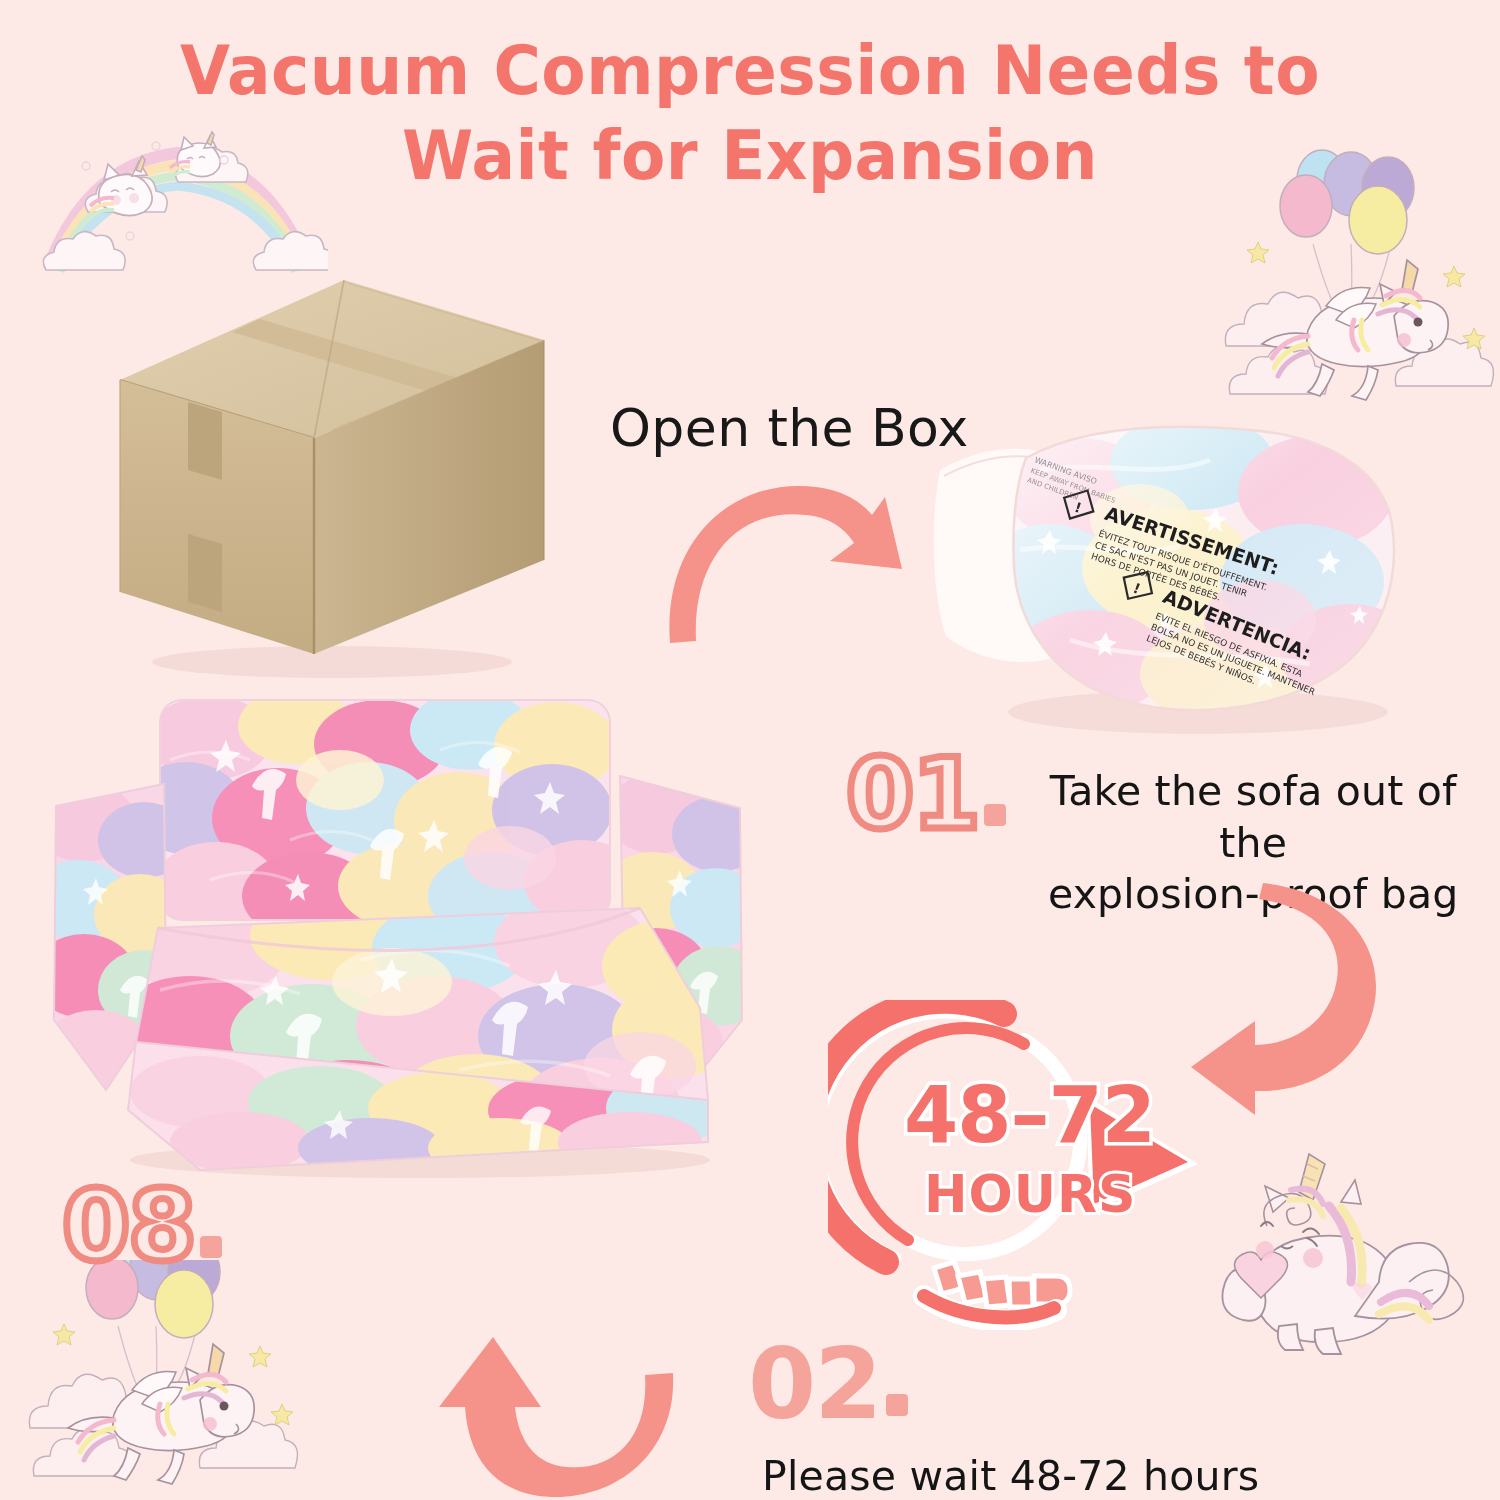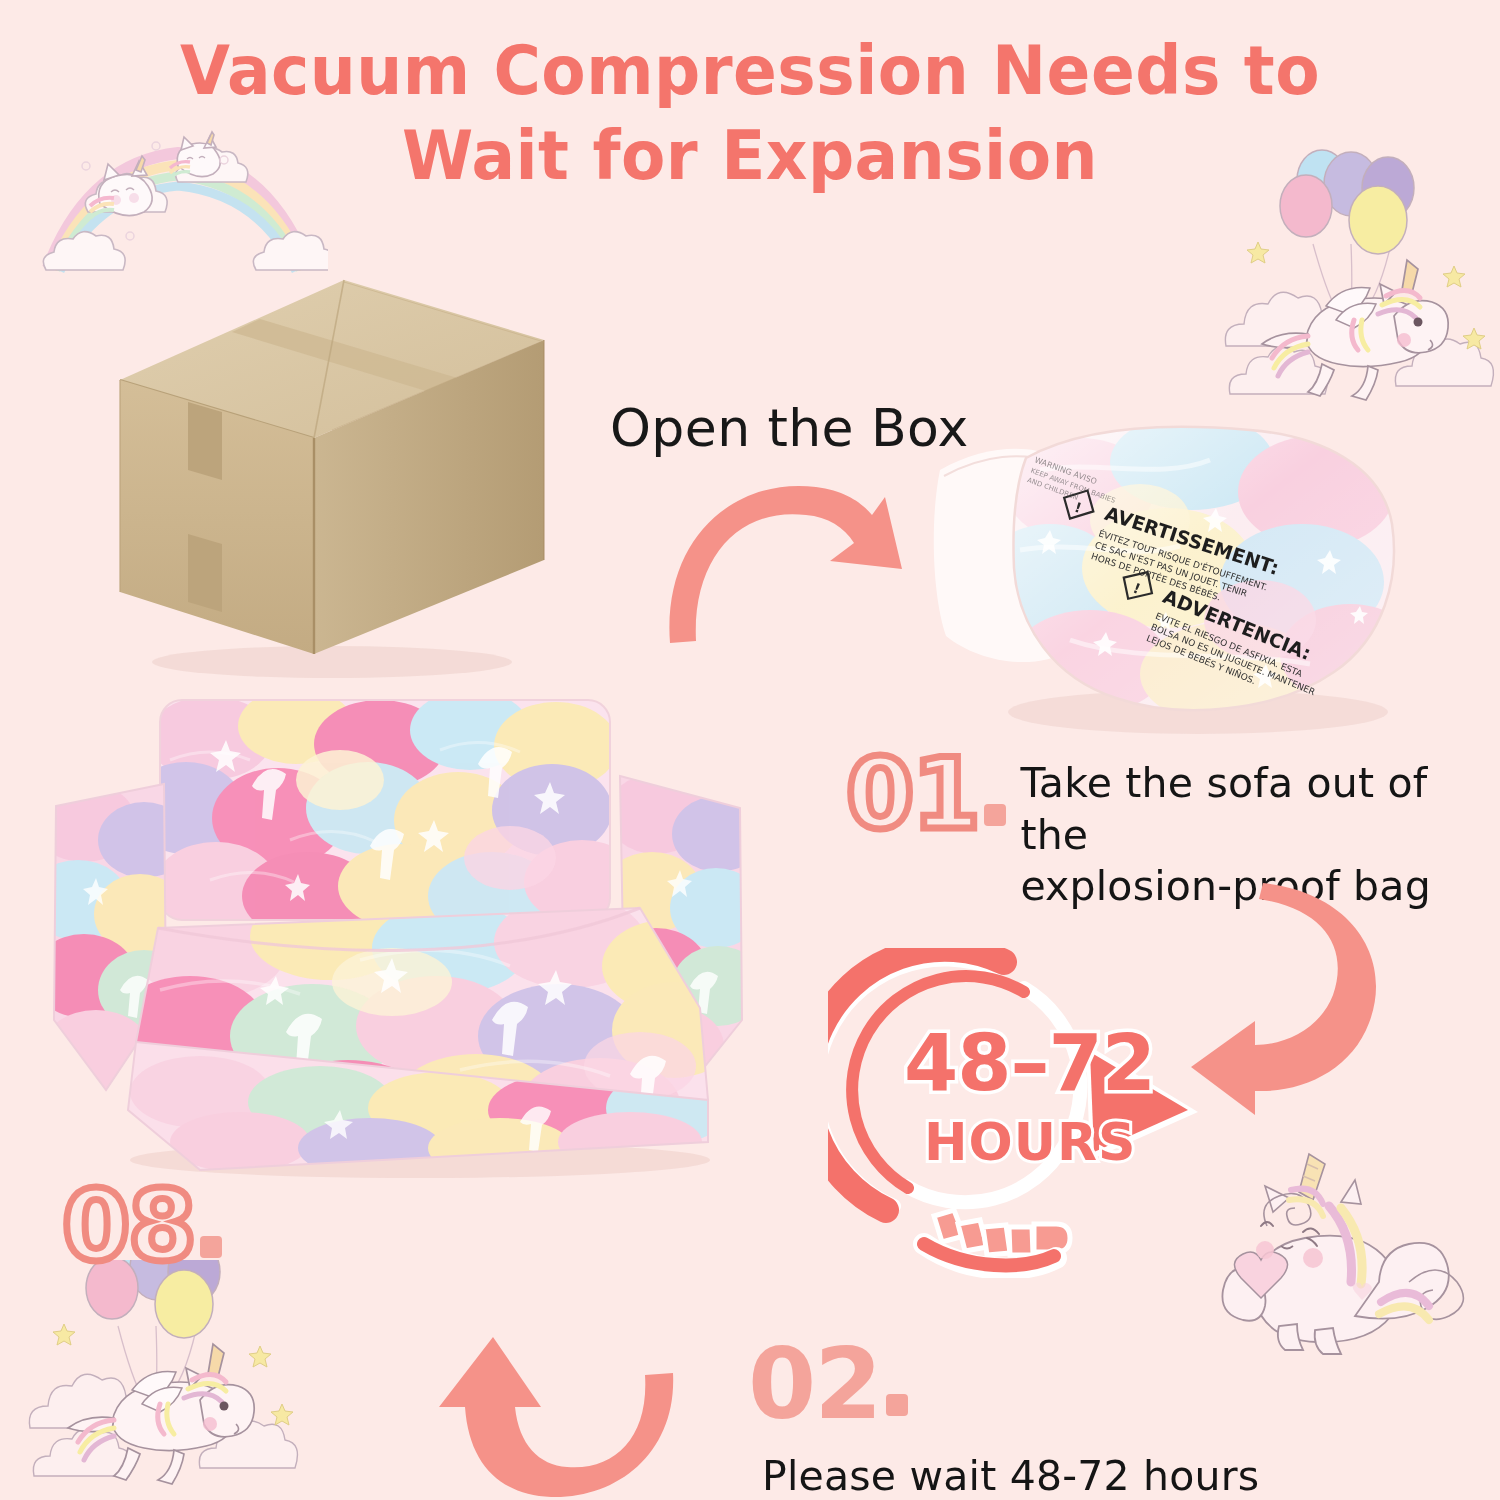--- a/index.html
+++ b/index.html
@@ -66,21 +66,21 @@
   .step-text{
     font-size:41px;
     color:#151515;
     line-height:1.26;
     font-family:"DejaVu Sans", sans-serif;
     margin-left:14px;
     letter-spacing:0.2px;
   }
 
   #step01{ left:846px; top:748px; width:640px; }
-  #step01 .step-text{ margin-top:10px; }
+  #step01 .step-text{ margin-top:18px;text-align:center; }
   #step02{ left:748px; top:1338px; width:700px;flex-direction:column; }
   #step02 .step-text{ margin-top:20px; }
   #step03{ left:62px; top:1180px; width:760px; }
   #step03 .step-text{ margin-top:22px; }
 
   
   #box-figure{ left:92px; top:262px; width:470px; height:420px; }
 
   
   #bag-figure{ left:930px; top:400px; width:500px; height:350px; }
@@ -93,21 +93,21 @@
   #deco-balloon-unicorn-tr{ left:1218px; top:148px; width:285px; height:270px; }
   #deco-balloon-unicorn-bl{ left:20px; top:1260px; width:320px; height:240px; }
   #deco-sitting-unicorn-br{ left:1195px; top:1150px; width:300px; height:220px; }
 
   
   #arrow-box-to-bag{ left:640px; top:465px; width:310px; height:200px; }
   #arrow-bag-to-wait{ left:1135px; top:875px; width:310px; height:245px; }
   #arrow-wait-to-sofa{ left:415px; top:1325px; width:300px; height:190px; }
 
   
-  #hours-badge{ left:828px; top:948px; width:410px; height:330px; }
+  #hours-badge{ left:828px; top:1000px; width:410px; height:330px; }
   .badge-num{
     font-family:"DejaVu Sans", sans-serif;
     font-weight:bold;
     font-size:78px;
     fill:#F4726B;
     stroke:#FFFFFF;
     stroke-width:7px;
     paint-order:stroke fill;
     letter-spacing:-1px;
   }

